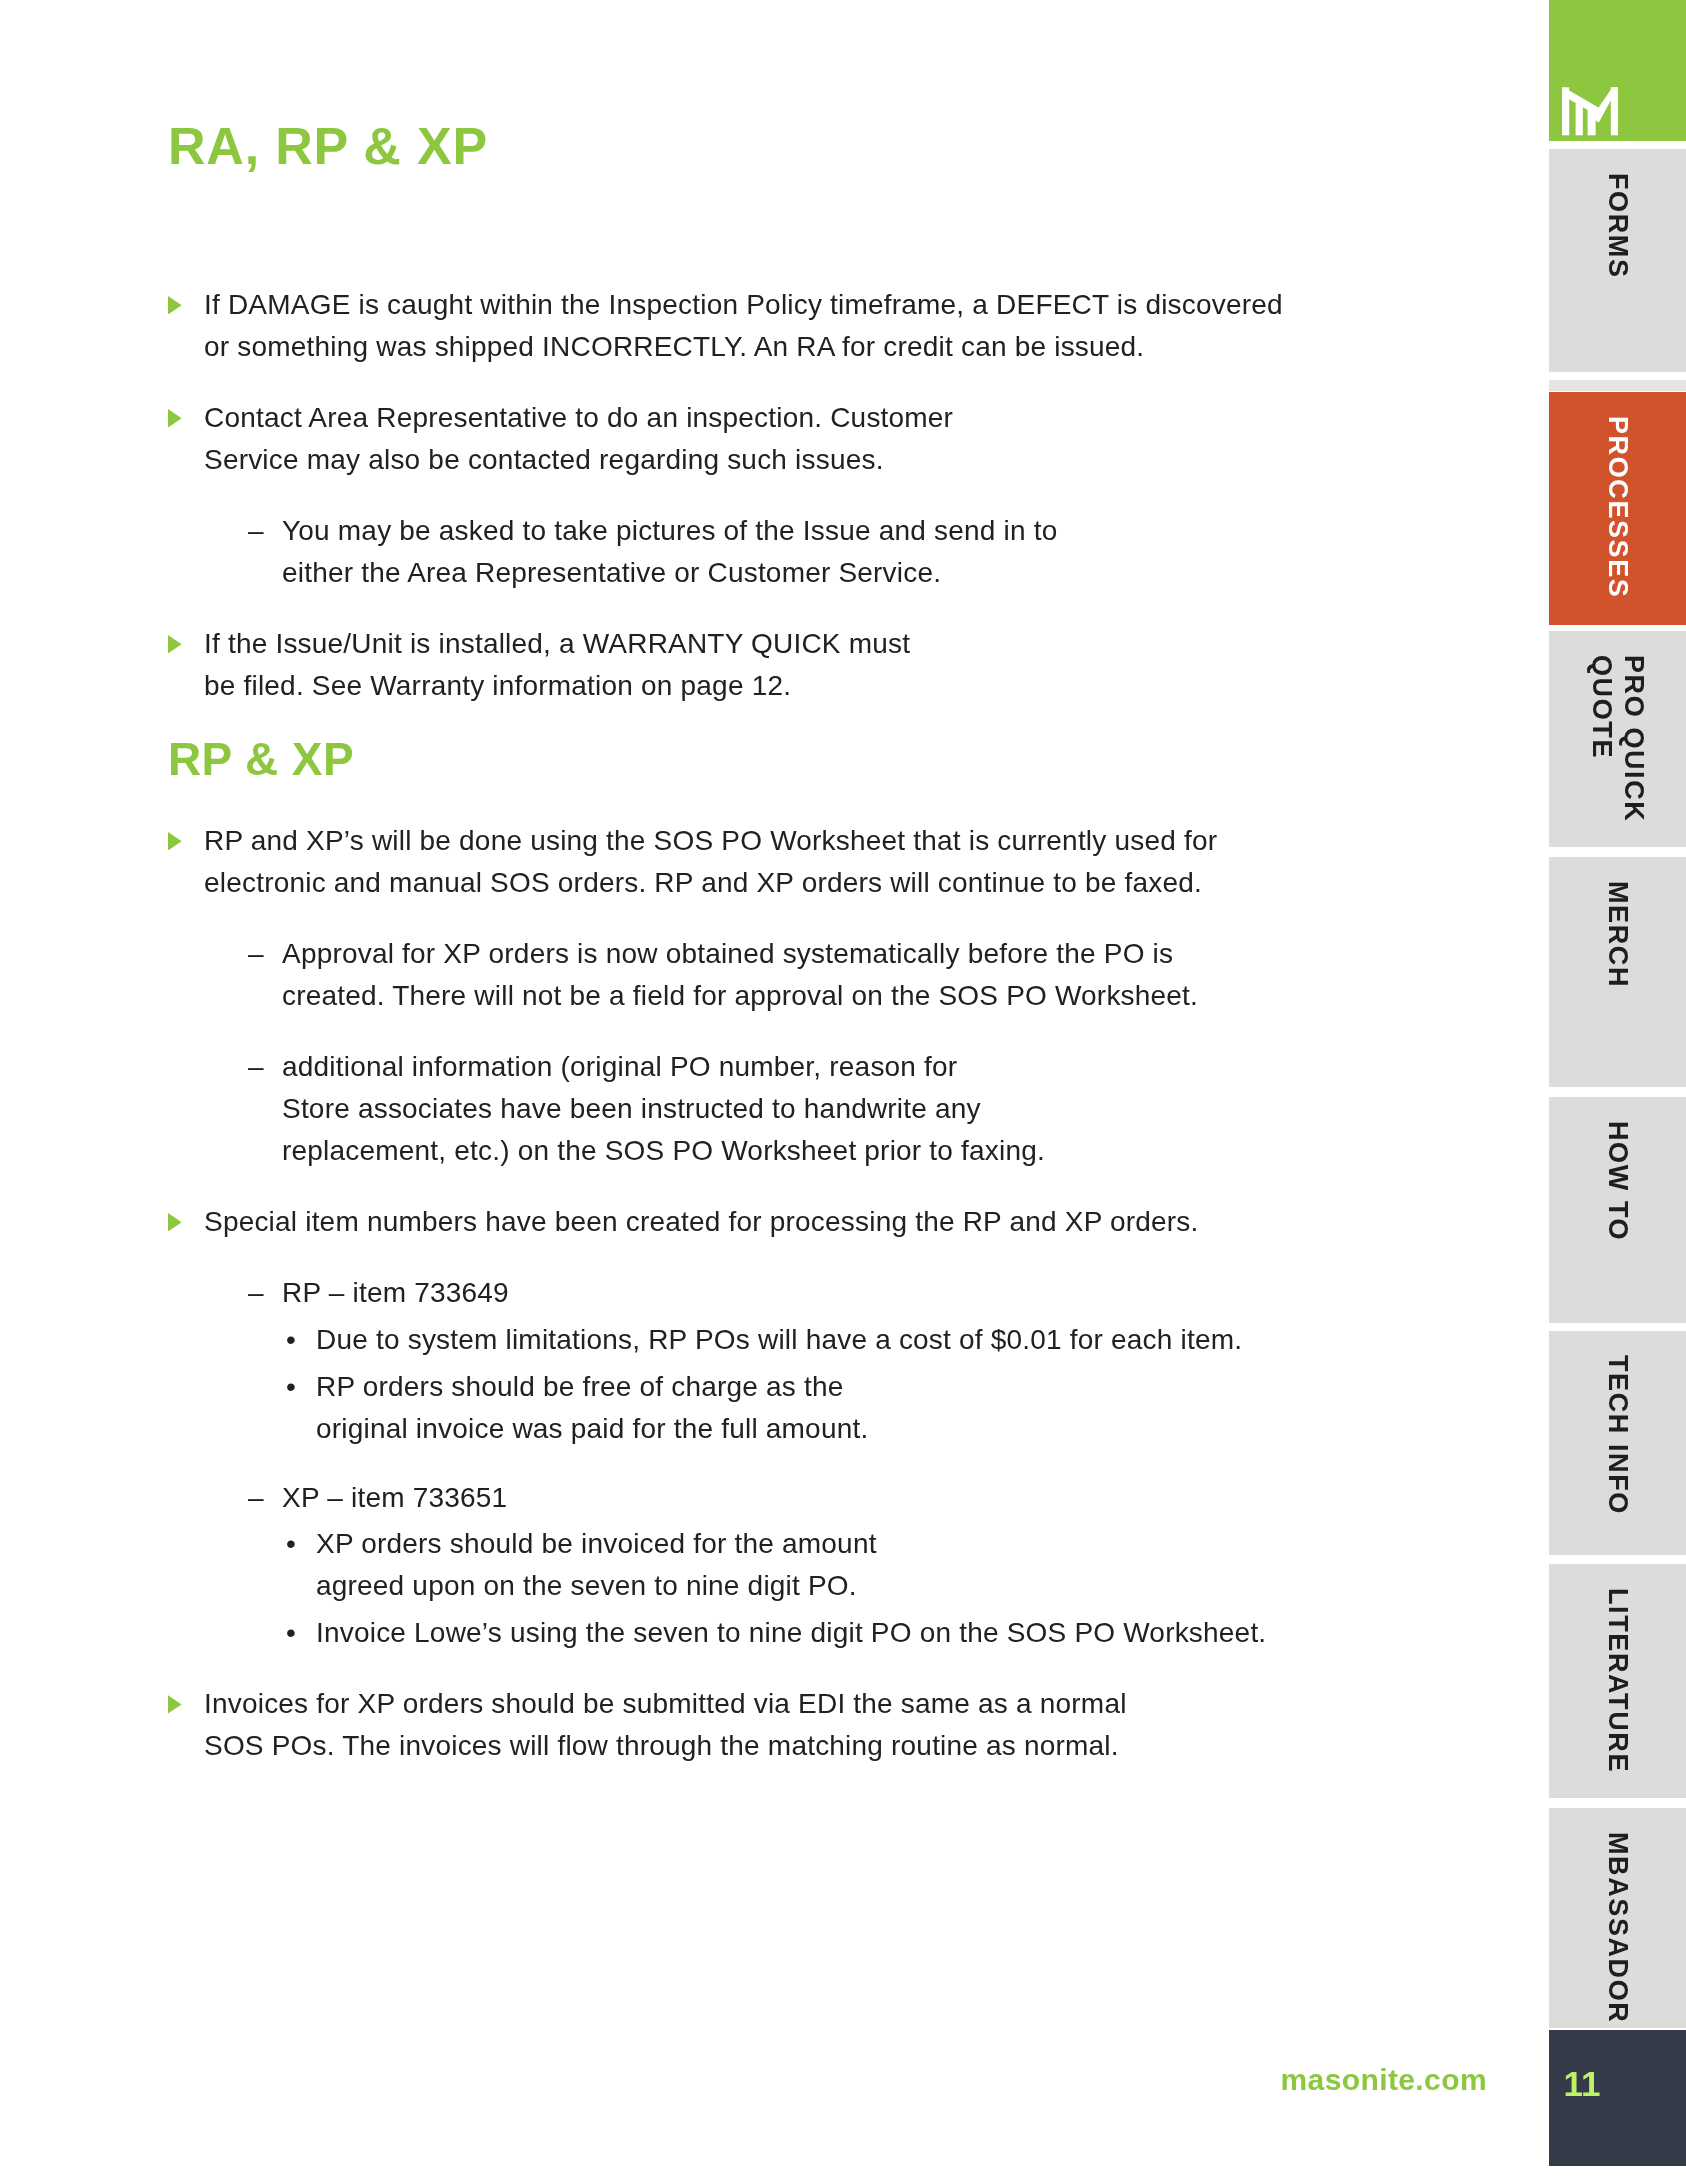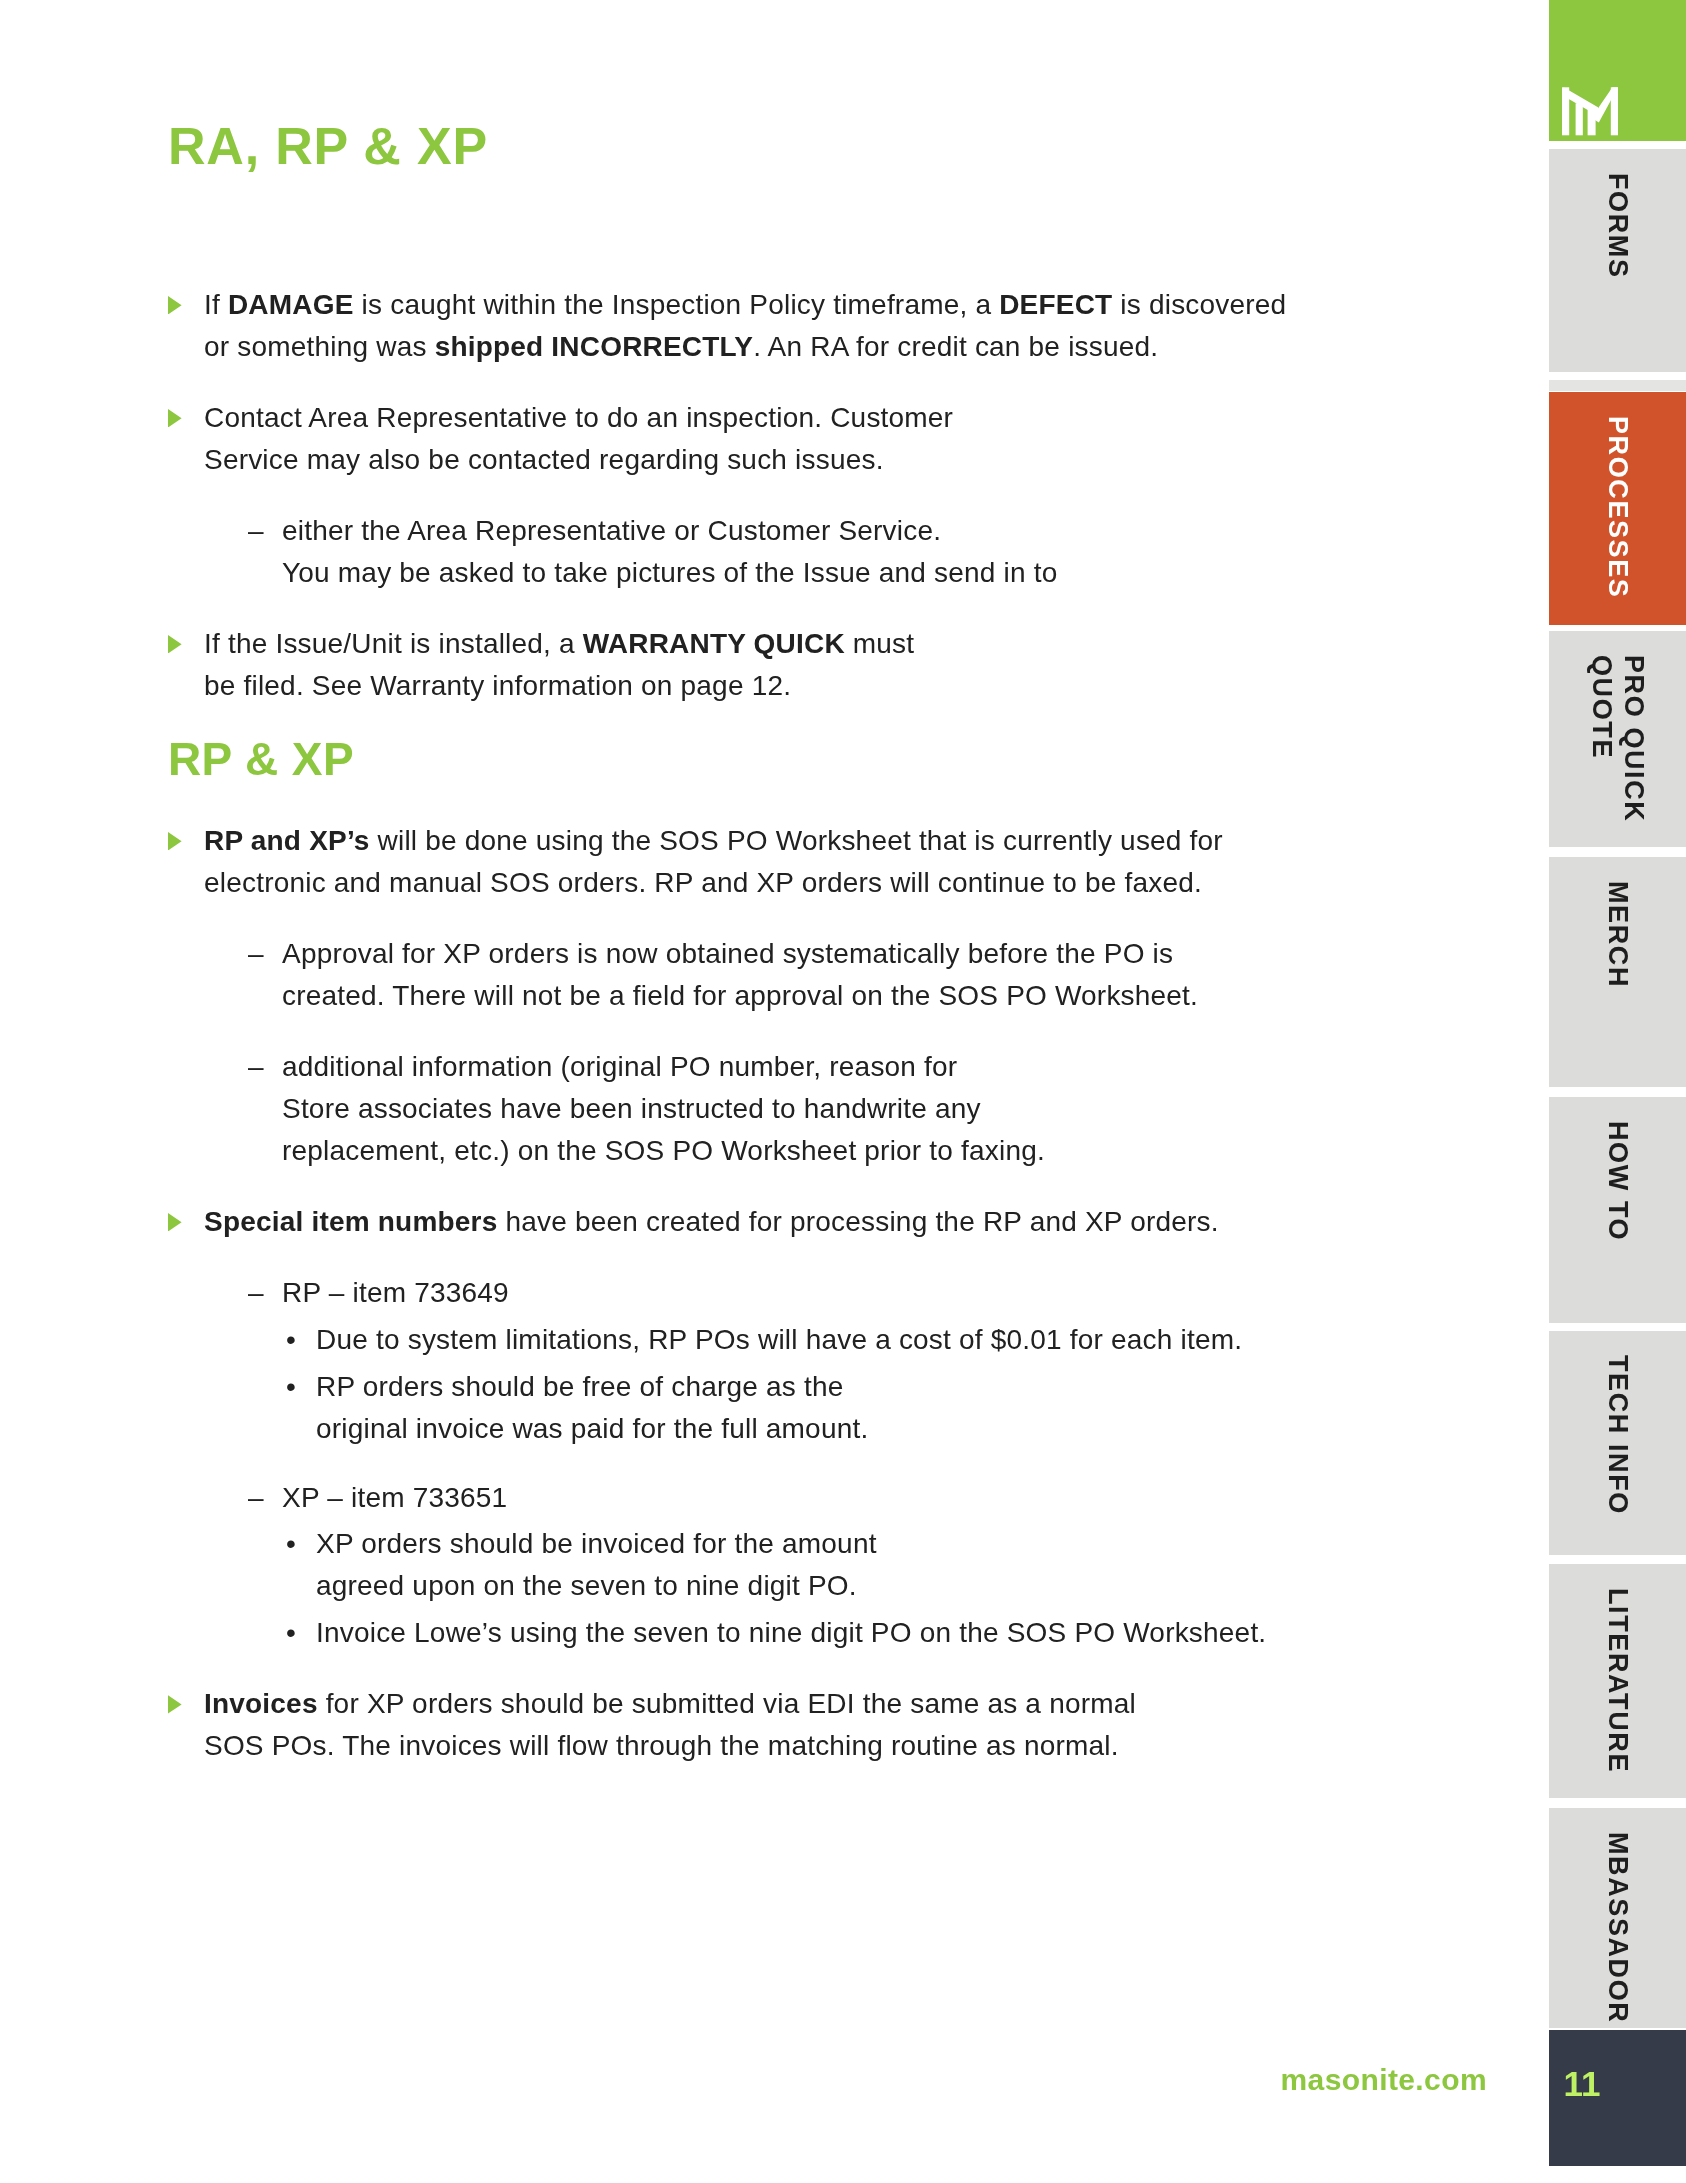--- a/index.html
+++ b/index.html
@@ -18,21 +18,21 @@
   .page-title{
     font-size:52px;font-weight:700;line-height:1;color:var(--green);
     letter-spacing:0.8px;margin-bottom:112px;
   }
   .section-heading{
     font-size:46px;font-weight:700;color:var(--green);
     line-height:1;margin:0 0 38px 0;letter-spacing:0.4px;
   }
   h2.section-heading:nth-of-type(2){margin-top:83px}
   .item{position:relative;font-size:28px;line-height:42px;letter-spacing:0.2px}
-  .item .bold{font-weight:700}
+  .item .bold{font-weight:400}
   .item.bullet{padding-left:36px;margin:29px 0}
   .item.dash,{margin:29px 0}
   .item.dash{padding-left:114px;margin:29px 0}
   .item.dash-head{padding-left:114px;margin:27px 0 4.8px 0}
   .item.dot{padding-left:148px;margin:0 0 4.8px 0}
   .marker{position:absolute;top:0}
   .bullet>.marker{
     left:0;top:12px;width:13.6px;height:18.4px;background:var(--green);
     clip-path:polygon(0 0,100% 50%,0 100%);
   }
@@ -81,22 +81,22 @@
         <div class="line"><span>If </span><span class="bold">DAMAGE</span><span> is caught within the Inspection Policy timeframe, a </span><span class="bold">DEFECT</span><span> is discovered</span></div>
         <div class="line"><span>or something was </span><span class="bold">shipped INCORRECTLY</span><span>. An RA for credit can be issued.</span></div>
       </div>
       <div class="item bullet">
         <span class="marker"></span>
         <div class="line"><span>Contact Area Representative to do an inspection. Customer</span></div>
         <div class="line"><span>Service may also be contacted regarding such issues.</span></div>
       </div>
       <div class="item dash">
         <span class="marker">–</span>
+        <div class="line"><span>You may be asked to take pictures of the Issue and send in to</span></div>
         <div class="line"><span>either the Area Representative or Customer Service.</span></div>
-        <div class="line"><span>You may be asked to take pictures of the Issue and send in to</span></div>
       </div>
       <div class="item bullet">
         <span class="marker"></span>
         <div class="line"><span>If the Issue/Unit is installed, a </span><span class="bold">WARRANTY QUICK</span><span> must</span></div>
         <div class="line"><span>be filed. See Warranty information on page 12.</span></div>
       </div>
       <h2 class="section-heading">RP &amp; XP</h2>
       <div class="item bullet">
         <span class="marker"></span>
         <div class="line"><span class="bold">RP and XP’s</span><span> will be done using the SOS PO Worksheet that is currently used for</span></div>

